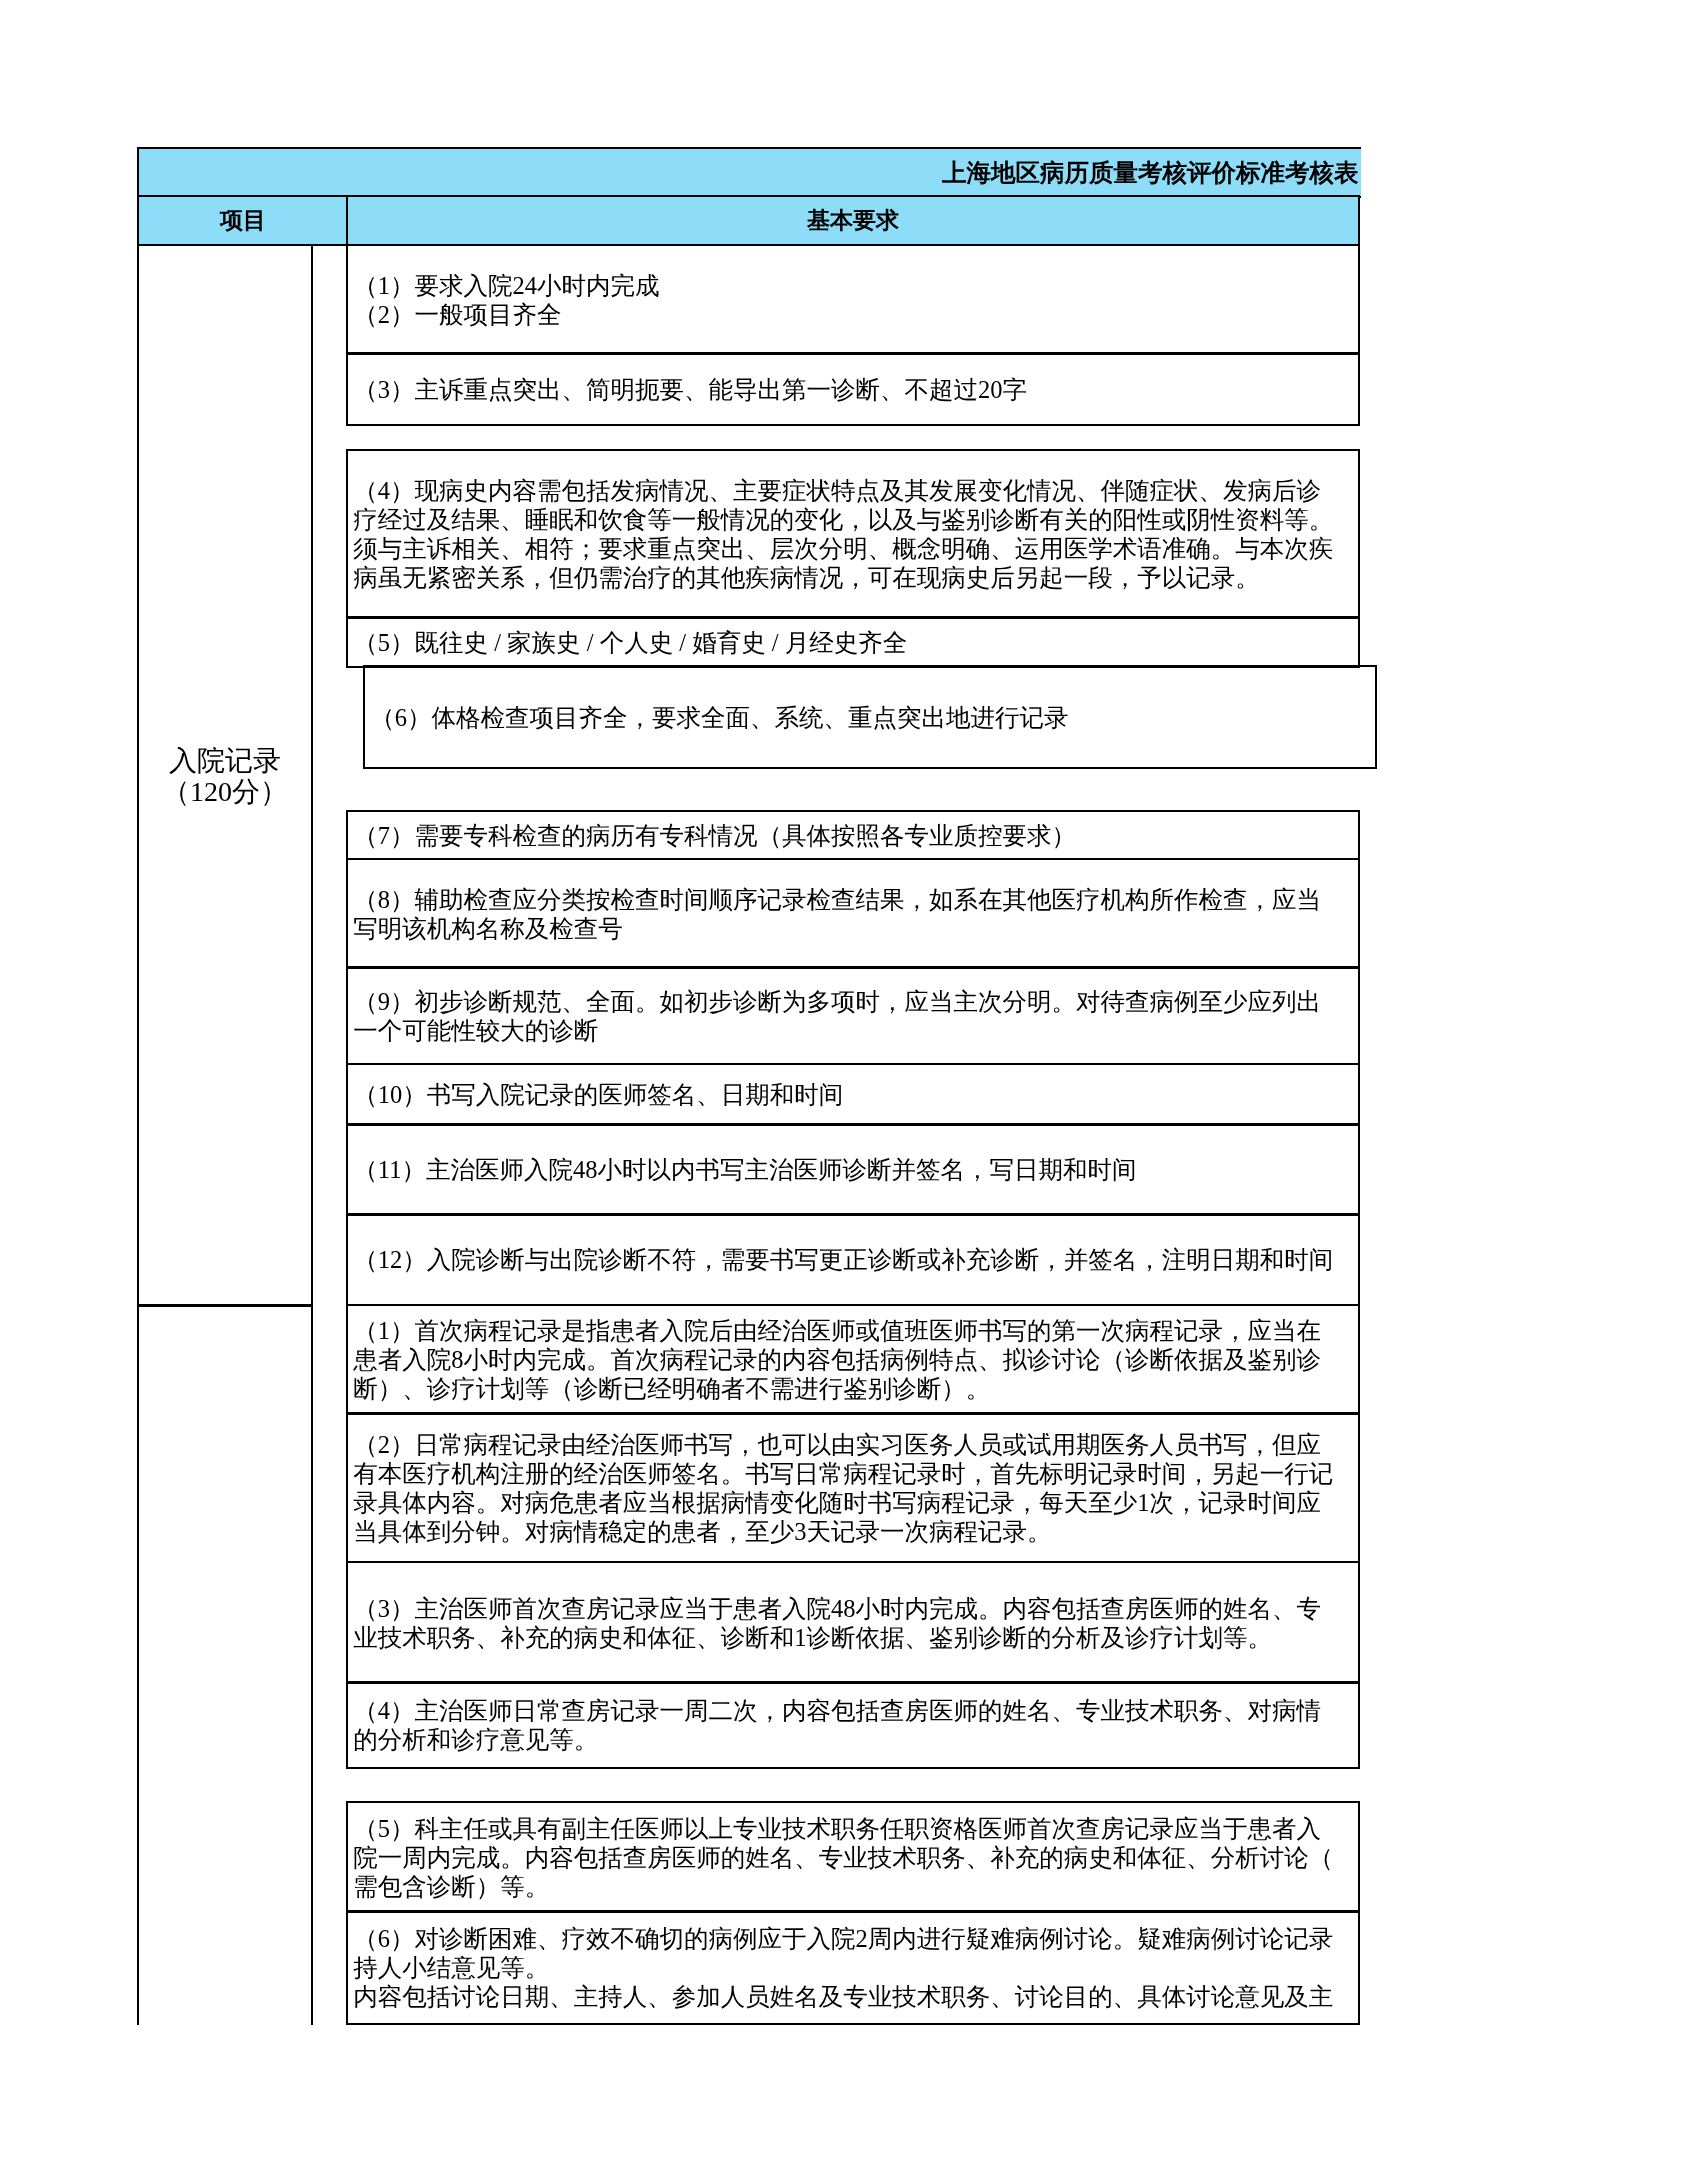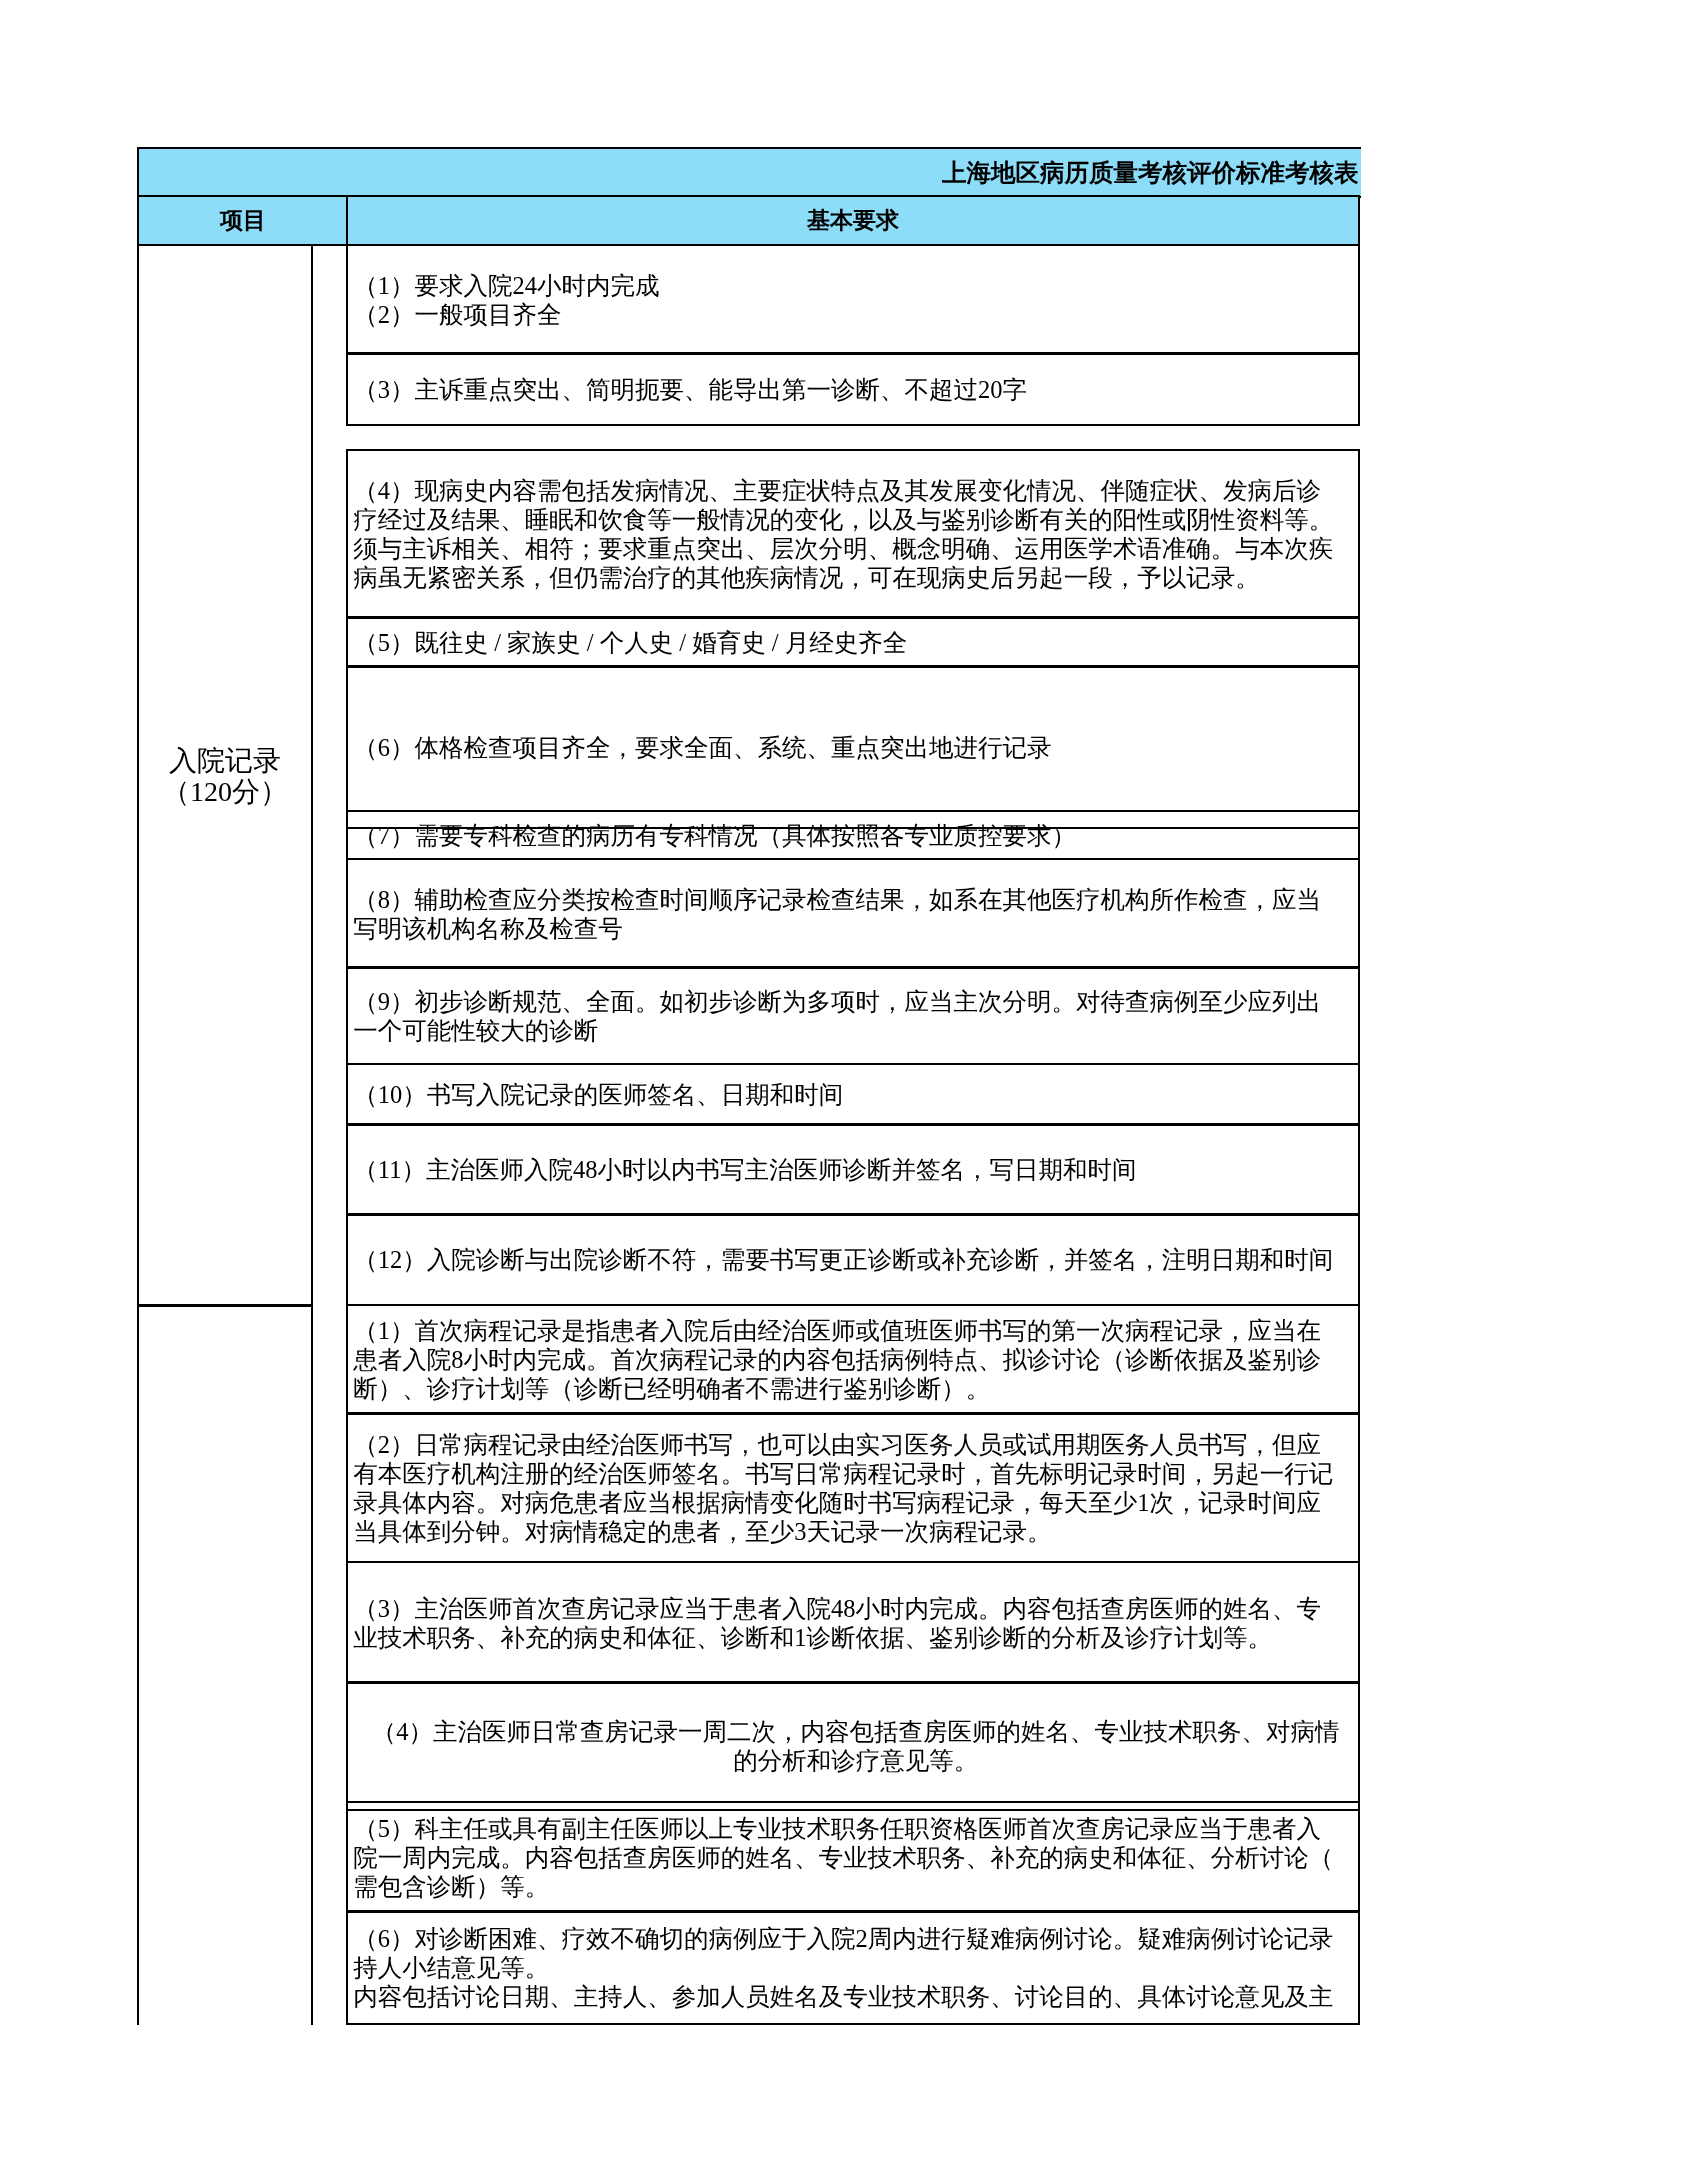--- a/index.html
+++ b/index.html
@@ -64,21 +64,21 @@
 </div>
 <div class="cell req" style="top:449px;height:170px;">
   <div class="line">（4）现病史内容需包括发病情况、主要症状特点及其发展变化情况、伴随症状、发病后诊</div>
   <div class="line">疗经过及结果、睡眠和饮食等一般情况的变化，以及与鉴别诊断有关的阳性或阴性资料等。</div>
   <div class="line">须与主诉相关、相符；要求重点突出、层次分明、概念明确、运用医学术语准确。与本次疾</div>
   <div class="line">病虽无紧密关系，但仍需治疗的其他疾病情况，可在现病史后另起一段，予以记录。</div>
 </div>
 <div class="cell req" style="top:616px;height:52px;">
   <div class="line">（5）既往史 / 家族史 / 个人史 / 婚育史 / 月经史齐全</div>
 </div>
-<div class="cell req" style="top:665px;height:164px;">
+<div class="cell req" style="top:665px;height:104px;margin-left:17px;">
   <div class="line">（6）体格检查项目齐全，要求全面、系统、重点突出地进行记录</div>
 </div>
 <div class="cell req" style="top:810px;height:50px;">
   <div class="line">（7）需要专科检查的病历有专科情况（具体按照各专业质控要求）</div>
 </div>
 <div class="cell req" style="top:858px;height:111px;">
   <div class="line">（8）辅助检查应分类按检查时间顺序记录检查结果，如系在其他医疗机构所作检查，应当</div>
   <div class="line">写明该机构名称及检查号</div>
 </div>
 <div class="cell req" style="top:966px;height:99px;">
@@ -105,21 +105,21 @@
 <div class="cell req" style="top:1412px;height:151px;">
   <div class="line">（2）日常病程记录由经治医师书写，也可以由实习医务人员或试用期医务人员书写，但应</div>
   <div class="line">有本医疗机构注册的经治医师签名。书写日常病程记录时，首先标明记录时间，另起一行记</div>
   <div class="line">录具体内容。对病危患者应当根据病情变化随时书写病程记录，每天至少1次，记录时间应</div>
   <div class="line">当具体到分钟。对病情稳定的患者，至少3天记录一次病程记录。</div>
 </div>
 <div class="cell req" style="top:1561px;height:123px;">
   <div class="line">（3）主治医师首次查房记录应当于患者入院48小时内完成。内容包括查房医师的姓名、专</div>
   <div class="line">业技术职务、补充的病史和体征、诊断和1诊断依据、鉴别诊断的分析及诊疗计划等。</div>
 </div>
-<div class="cell req" style="top:1681px;height:130px;align-items:center;">
+<div class="cell req" style="top:1681px;height:88px;">
   <div class="line">（4）主治医师日常查房记录一周二次，内容包括查房医师的姓名、专业技术职务、对病情</div>
   <div class="line">的分析和诊疗意见等。</div>
 </div>
 <div class="cell req" style="top:1801px;height:112px;">
   <div class="line">（5）科主任或具有副主任医师以上专业技术职务任职资格医师首次查房记录应当于患者入</div>
   <div class="line">院一周内完成。内容包括查房医师的姓名、专业技术职务、补充的病史和体征、分析讨论（</div>
   <div class="line">需包含诊断）等。</div>
 </div>
 <div class="cell req" style="top:1910px;height:115px;">
   <div class="line">（6）对诊断困难、疗效不确切的病例应于入院2周内进行疑难病例讨论。疑难病例讨论记录</div>

